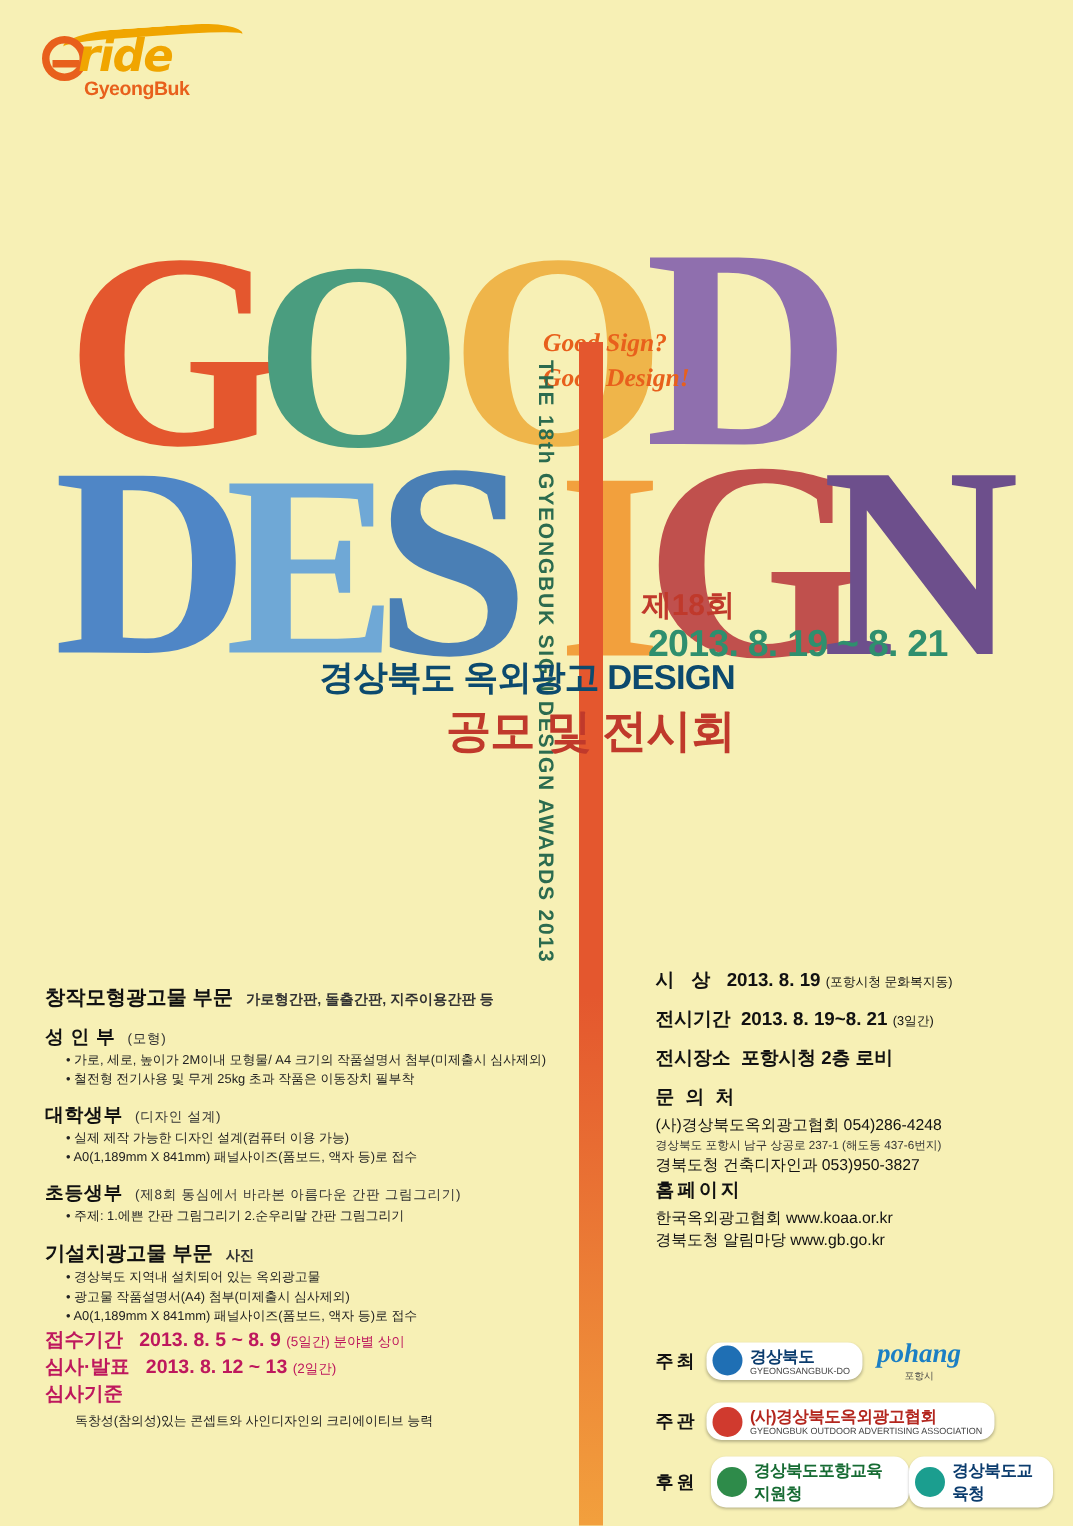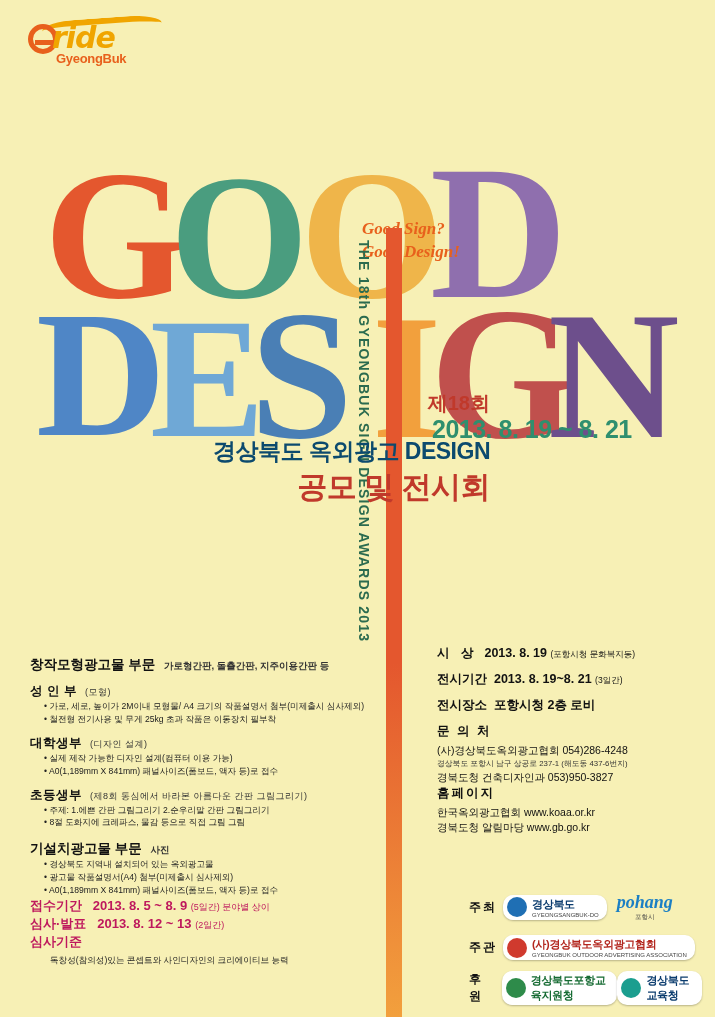--- a/index.html
+++ b/index.html
@@ -113,21 +113,21 @@
   .r-row .lab { letter-spacing:4px; }
   .r-row .v { font-weight:bold; }
   .r-row .tiny { font-size:8.5px; font-weight:normal; }
   .r-head { font-size:12.5px; font-weight:bold; color:#111; margin-bottom:3px; letter-spacing:2px;}
   .r-line { font-size:10.5px; color:#111; line-height:1.45; }
   .r-line.small { font-size:7.8px; color:#333; }
 
   
   .sponsors { position:absolute; left:437px; top:890px; width:265px; }
   .sp-row { display:flex; align-items:center; margin-bottom:11px; }
-  .sp-lab { font-size:12px; font-weight:bold; width:34px; color:#111; letter-spacing:2px;margin-left:32px;}
+  .sp-lab { font-size:12px; font-weight:bold; width:34px; color:#111; letter-spacing:2px;}
   .badge {
     display:flex; align-items:center; gap:5px;
     background:#fff; border-radius:10px; padding:2px 8px 2px 4px;
     box-shadow:0 1px 2px rgba(0,0,0,.25);
   }
   .badge.plain { background:transparent; box-shadow:none; padding-left:0;}
   .mark { width:20px; height:20px; border-radius:50%; flex:0 0 auto; }
   .mark.blue { background:#1f6fb4; }
   .mark.red  { background:#d03a2e; }
   .mark.green{ background:#2e8b4a; }
@@ -200,21 +200,20 @@
     <span class="sub">(디자인 설계)</span>
   </div>
   <div class="bul">• 실제 제작 가능한  디자인 설계(컴퓨터 이용 가능)</div>
   <div class="bul">• A0(1,189mm X 841mm) 패널사이즈(폼보드, 액자 등)로 접수</div>
 
   <div class="sec-h2">
     <span>초등생부</span>
     <span class="sub">(제8회 동심에서 바라본 아름다운 간판 그림그리기)</span>
   </div>
   <div class="bul">• 주제: 1.에쁜 간판 그림그리기  2.순우리말 간판 그림그리기</div>
-  <div class="bul">• 8절 도화지에 크레파스, 물감 등으로 직접 그림 그림</div>
 
   <div class="sec-h">
     <span>기설치광고물 부문</span>
     <span class="sub">사진</span>
   </div>
   <div class="bul">• 경상북도 지역내 설치되어 있는 옥외광고물</div>
   <div class="bul">• 광고물 작품설명서(A4) 첨부(미제출시 심사제외)</div>
   <div class="bul">• A0(1,189mm X 841mm) 패널사이즈(폼보드, 액자 등)로 접수</div>
 
   <div class="kv">

